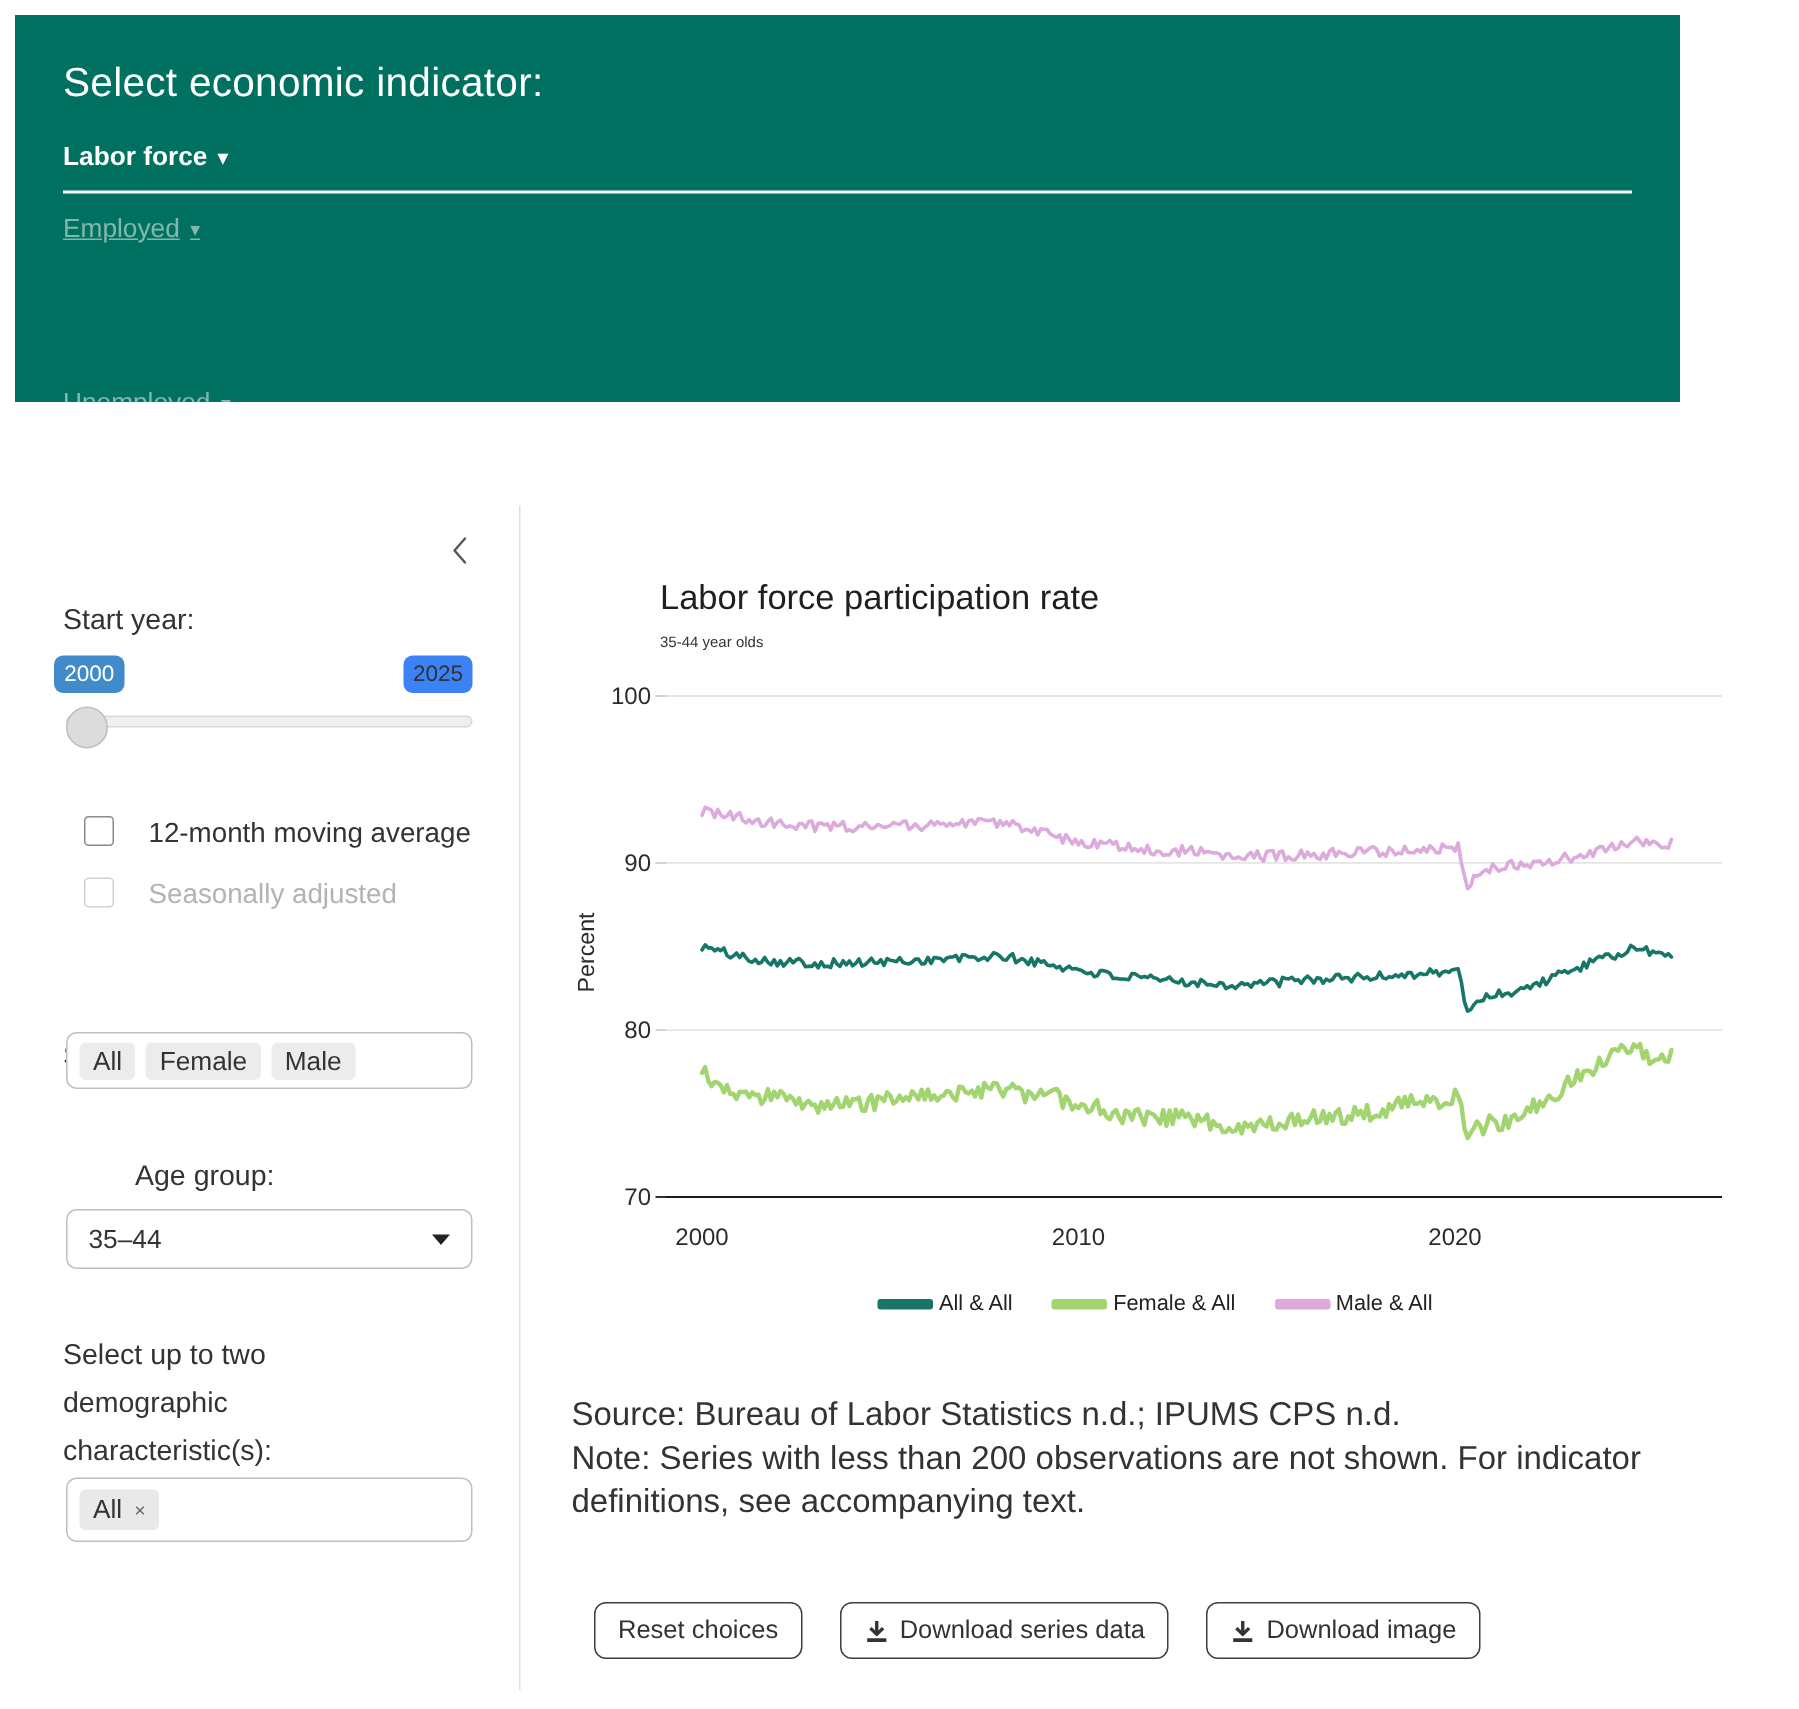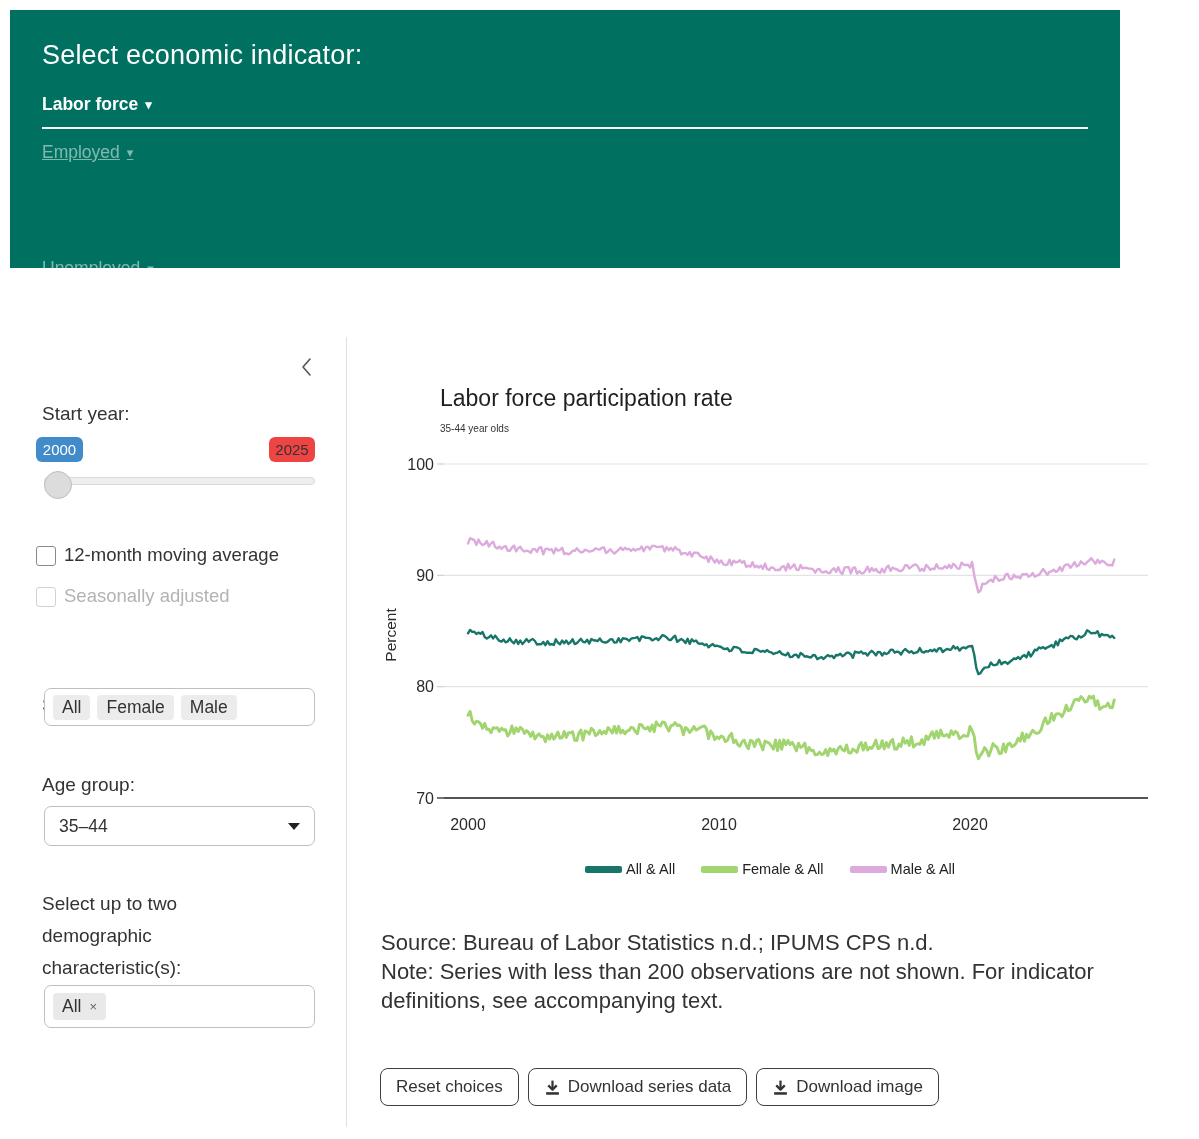--- a/index.html
+++ b/index.html
@@ -18,24 +18,24 @@
   .nav-item .caret { font-size:13px; margin-left:7px; position:relative; top:-1px; }
   .nav-active { top:84px; color:#fff; font-weight:700; }
   .nav-muted { color:rgba(255,255,255,0.5); font-weight:500; }
   .nav-underline { position:absolute; left:32px; right:32px; top:117px; height:2px; background:#fff; }
   
   .sidebar { position:absolute; left:0; top:337px; width:347px; height:790px; border-right:1px solid #e0e0e0; }
   .collapse-btn { position:absolute; left:296px; top:354px; width:22px; height:26px; cursor:pointer; }
   .side-label { position:absolute; left:42px; font-size:19px; color:#333; }
   .badge { position:absolute; top:437px; height:25px; border-radius:6px; font-size:15px; line-height:25px; text-align:center; }
   .badge-min { left:36px; width:47px; background:#428bca; color:#fff; }
-  .badge-max { left:269px; width:46px; background:#ef4444; color:#333; }
+  .badge-max { left:269px; width:46px; background:#3b82f6; color:#333; }
   .slider-track { position:absolute; left:44px; top:477px; width:271px; height:8px; background:#efefef; border:1px solid #d9d9d9; border-radius:5px; cursor:pointer; }
   .slider-handle { position:absolute; left:44px; top:471px; width:28px; height:28px; border-radius:50%; background:#dcdcdc; border:1px solid #bdbdbd; cursor:grab; }
-  .checkbox-row { position:absolute; left:36px; display:flex; align-items:flex-end; gap:8px; }
+  .checkbox-row { position:absolute; left:56px; display:flex; align-items:flex-start; gap:23px; }
   .cb-box { width:20px; height:20px; border:1.5px solid #8a8a8a; border-radius:3px; background:#fff; cursor:pointer; flex:0 0 auto; }
   .cb-label { font-size:18.5px; color:#333; }
   .cb-disabled .cb-box { border-color:#d2d2d2; }
   .cb-disabled .cb-label { color:#b3b3b3; }
   .input-box { position:absolute; left:44px; width:271px; background:#fff; border:1px solid #bfbfbf; border-radius:7px; display:flex; align-items:center; }
   .sex-box { top:688px; height:38px; padding-left:8px; gap:7px; }
   .pill { background:#ececec; border-radius:4px; padding:2px 9px; font-size:17.5px; color:#333; cursor:pointer; }
   .select-box { top:806px; height:40px; padding:0 14px; justify-content:space-between; cursor:pointer; }
   .select-value { font-size:17.5px; color:#333; }
   .select-caret { width:0; height:0; border-left:6px solid transparent; border-right:6px solid transparent; border-top:7px solid #222; }
@@ -51,20 +51,21 @@
   .legend-item { display:flex; align-items:center; gap:4px; cursor:pointer; }
   .legend-swatch { width:37px; height:7px; border-radius:2px; }
   .legend-label { font-size:14.5px; color:#222; }
   .notes { position:absolute; left:381px; top:928px; width:782px; font-size:22px; color:#333; line-height:29px; }
   
   .btn-row { position:absolute; left:380px; top:1068px; display:flex; gap:9px; }
   .btn {
     display:flex; align-items:center; gap:7px; background:#fff; border:1px solid #3f3f3f;
     border-radius:8px; padding:0 15px; height:38px; font-size:17px; color:#333; cursor:pointer;
     font-family:"Liberation Sans", sans-serif;
+    margin-left:16px;
   }
   .btn svg { display:block; }
 </style>
 </head>
 <body>
 
 <div class="header" id="header-band" style="background: rgb(0, 112, 96);">
   <div class="header-title">Select economic indicator:</div>
 
   <div class="nav-item nav-active">
@@ -102,21 +103,21 @@
   <div class="cb-label">Seasonally adjusted</div>
 </div>
 
 <div class="side-label" style="top:658px;margin-top:36px;">Sex:</div>
 <div class="input-box sex-box">
   <span class="pill">All</span>
   <span class="pill">Female</span>
   <span class="pill">Male</span>
 </div>
 
-<div class="side-label" style="top:774px;">Age group:</div>
+<div class="side-label" style="top:774px;margin-left:48px;">Age group:</div>
 <div class="input-box select-box">
   <span class="select-value">35–44</span>
   <span class="select-caret"></span>
 </div>
 
 <div class="side-label demo-label">Select up to two demographic characteristic(s):</div>
 <div class="input-box demo-box">
   <span class="tag">
     <span>All</span>
     <span class="tag-x">×</span>

